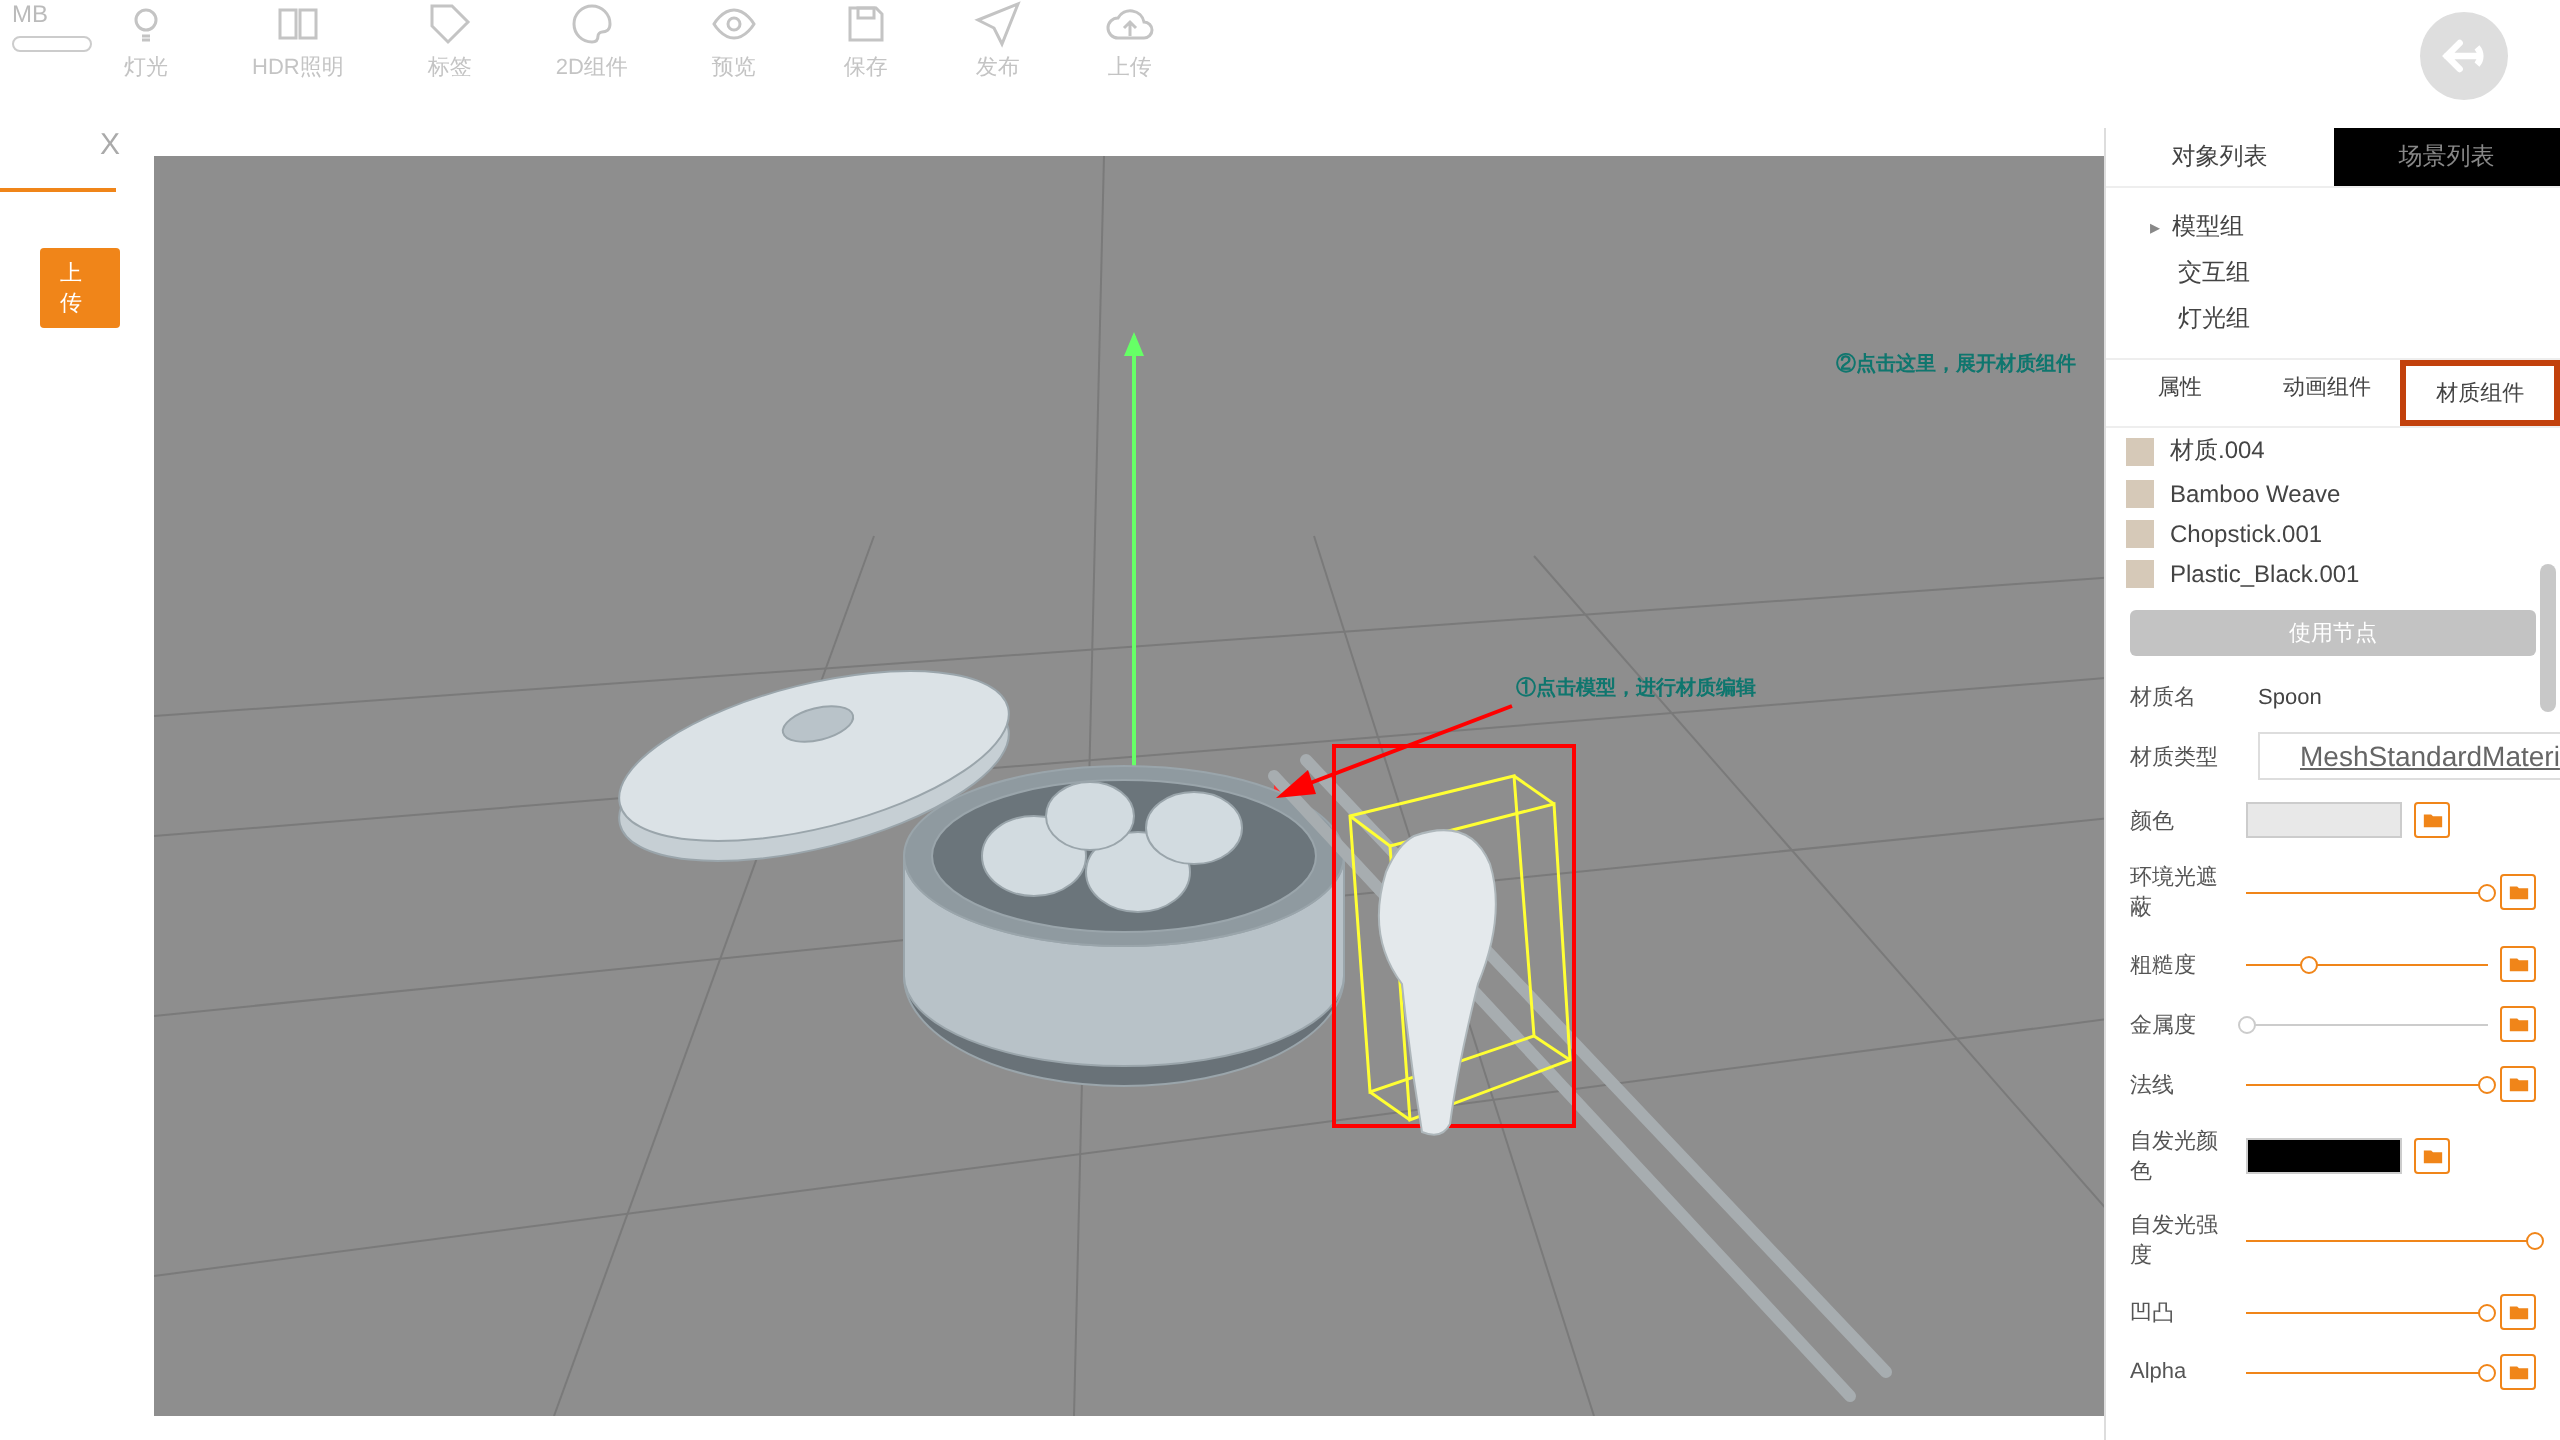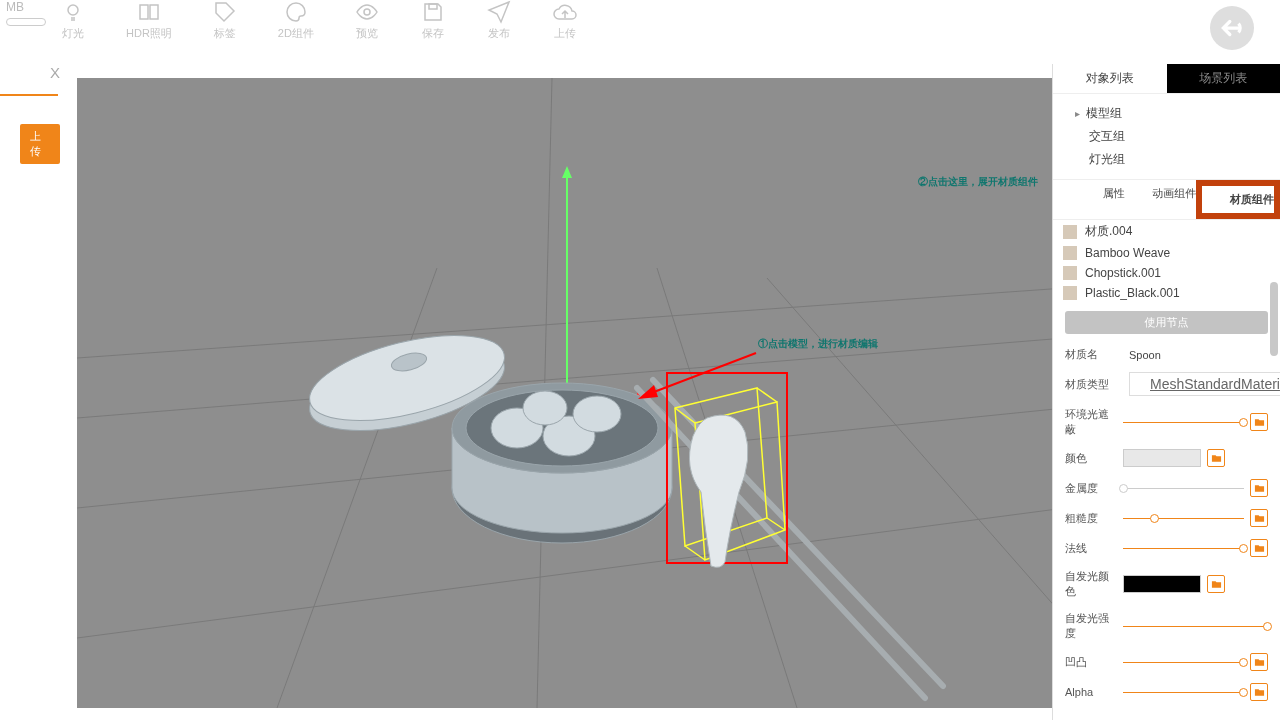--- a/index.html
+++ b/index.html
@@ -34,22 +34,22 @@
 
 
 .right-panel { position:absolute; right:0; top:64px; width:228px; bottom:0; background:#fff; border-left:1px solid #ddd; font-size:12px; color:#444; display:flex; flex-direction:column;}
 .tabs-row { display:flex; border-bottom:1px solid #eee;}
 .tab { flex:1; text-align:center; padding:6px 0; cursor:pointer;}
 .tab.inactive { background:#000000; color:#888;}
 .hier { padding:8px 8px 8px 20px;}
 .hier-item { padding:3px 0 3px 16px; cursor:pointer;}
 .hier-item.top::before { content:"▸"; position:relative; left:-14px; margin-right:-8px; color:#888; font-size:10px;}
 .prop-tabs { display:flex; border-top:1px solid #eee; border-bottom:1px solid #eee;}
-.ptab { flex:1; text-align:right; padding:6px 0; cursor:pointer; font-size:11px;}
-.ptab.active { border:6px solid #c2410c;font-weight:bold; }
+.ptab { flex:1; text-align:center; padding:6px 0; cursor:pointer; font-size:11px;}
+.ptab.active { border:3px solid #c2410c; }
 .mat-list { max-height:85px; overflow:hidden;}
 .mat-item { display:flex; align-items:center; gap:8px; padding:3px 10px; cursor:pointer;}
 .mat-swatch { width:14px; height:14px; background:#d6c9b8;}
 .node-btn { margin:8px 12px; background:#c3c3c3; color:#fff; text-align:center; padding:4px 0; border-radius:3px; font-size:11px; cursor:pointer;}
 .field-row { display:flex; align-items:center; padding:5px 12px; gap:8px;}
 .field-label { width:56px; font-size:11px; color:#555; flex-shrink:0;}
 .mat-name-val { font-size:11px; }
 .select-bx { flex:1; border:1px solid #ddd; padding:3px 20px; font-size:14px; color:#666; display:flex; justify-content:space-between; cursor:pointer;text-decoration:underline;}
 .params { overflow-y:auto;}
 .param-row { display:flex; align-items:center; padding:6px 12px; gap:6px;}
@@ -256,62 +256,62 @@
   </div>
   <div class="field-row">
     <div class="field-label">材质类型</div>
     <div class="select-bx">
         <span>MeshStandardMateri</span>
         <span>⌄</span>
       </div>
   </div>
   <div class="params">
     <div class="param-row">
-        <div class="param-label">环境光遮蔽</div>
-        <div class="slider-track">
-          <div class="slider-knob" style="right:-4px"></div>
-        </div>
-        <div class="folder-ic">
-          <svg viewBox="0 0 12 10">
-            <path d="M1 2h4l1 1h5v6H1z"></path>
-          </svg>
-        </div>
-      </div>
-    <div class="param-row">
         <div class="param-label">颜色</div>
         <div class="color-box"></div>
+        <div class="folder-ic">
+          <svg viewBox="0 0 12 10">
+            <path d="M1 2h4l1 1h5v6H1z"></path>
+          </svg>
+        </div>
+      </div>
+    <div class="param-row">
+        <div class="param-label">环境光遮蔽</div>
+        <div class="slider-track">
+          <div class="slider-knob" style="right:-4px"></div>
+        </div>
+        <div class="folder-ic">
+          <svg viewBox="0 0 12 10">
+            <path d="M1 2h4l1 1h5v6H1z"></path>
+          </svg>
+        </div>
+      </div>
+    <div class="param-row">
+        <div class="param-label">粗糙度</div>
+        <div class="slider-track">
+          <div class="slider-knob" style="left:22%"></div>
+        </div>
         <div class="folder-ic">
           <svg viewBox="0 0 12 10">
             <path d="M1 2h4l1 1h5v6H1z"></path>
           </svg>
         </div>
       </div>
     <div class="param-row">
         <div class="param-label">金属度</div>
         <div class="slider-track gray">
           <div class="slider-knob" style="left:-4px;border-color:#ccc"></div>
         </div>
         <div class="folder-ic">
           <svg viewBox="0 0 12 10">
             <path d="M1 2h4l1 1h5v6H1z"></path>
           </svg>
         </div>
       </div>
     <div class="param-row">
-        <div class="param-label">粗糙度</div>
-        <div class="slider-track">
-          <div class="slider-knob" style="left:22%"></div>
-        </div>
-        <div class="folder-ic">
-          <svg viewBox="0 0 12 10">
-            <path d="M1 2h4l1 1h5v6H1z"></path>
-          </svg>
-        </div>
-      </div>
-    <div class="param-row">
         <div class="param-label">法线</div>
         <div class="slider-track">
           <div class="slider-knob" style="right:-4px"></div>
         </div>
         <div class="folder-ic">
           <svg viewBox="0 0 12 10">
             <path d="M1 2h4l1 1h5v6H1z"></path>
           </svg>
         </div>
       </div>

